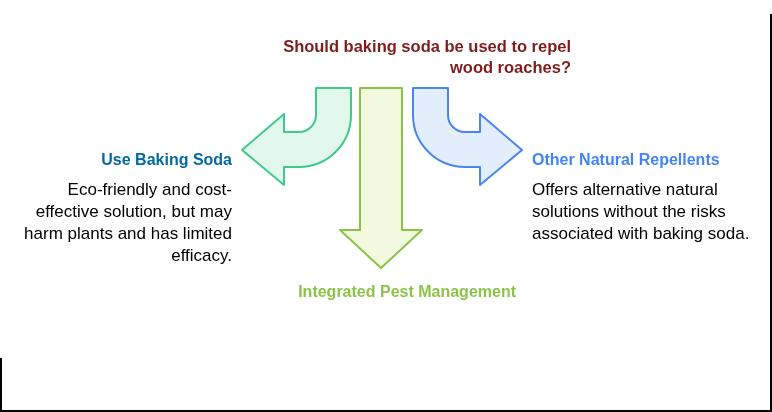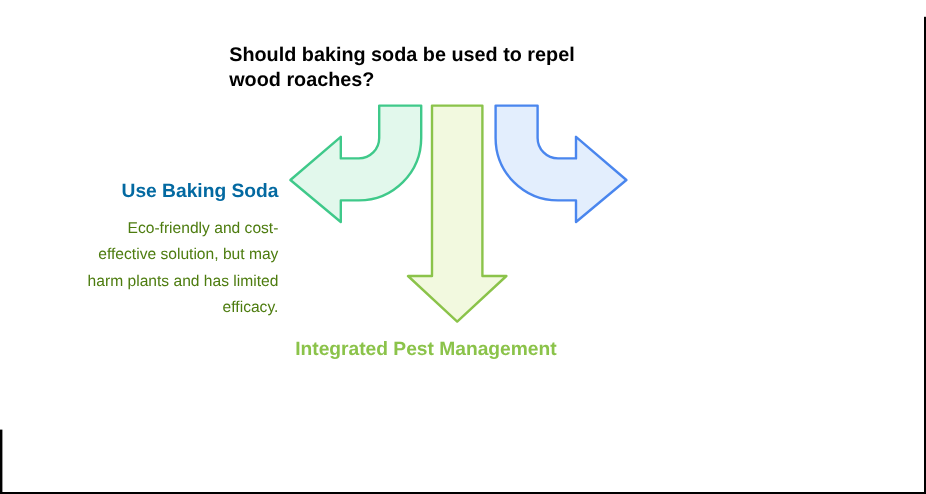--- a/index.html
+++ b/index.html
@@ -5,31 +5,31 @@
   html,body{margin:0;padding:0;background:#fff;}
   .canvas{
     position:relative;
     width:772px;height:412px;
     background:#ffffff;
     font-family:"Liberation Sans", sans-serif;
     overflow:hidden;
   }
   .title{
     position:absolute;left:191px;top:36px;width:380px;
-    text-align:left;
-    font-size:16.5px;font-weight:bold;color:#000000;
+    text-align:right;
+    font-size:16.5px;font-weight:bold;color:#7f1d1d;
     line-height:21px;white-space:pre-line;
   }
   .arrows{position:absolute;left:0;top:0;width:772px;height:412px;}
   .branch{position:absolute;}
   .branch .heading{font-size:16px;font-weight:bold;line-height:20px;margin-bottom:9px;}
-  .branch .body{font-size:13px;color:#4d7c0f;line-height:22px;white-space:pre-line;}
+  .branch .body{font-size:17px;color:#000000;line-height:22px;white-space:pre-line;}
   .branch.left{left:17px;top:150px;width:215px;text-align:right;}
   .branch.right{left:532px;top:150px;width:230px;text-align:left;}
-  .branch.bottom{left:246px;top:282px;width:270px;text-align:left;}
+  .branch.bottom{left:246px;top:282px;width:270px;text-align:right;}
   .heading.green{color:#0369a1;}
   .heading.blue{color:#4285f4;}
   .heading.lime{color:#8bc34a;}
   .frame{position:absolute;background:#000;}
   .frame.right{right:0;top:14px;bottom:0;width:2px;}
   .frame.bottom{left:0;right:0;bottom:0;height:2px;}
   .frame.leftstub{left:0;top:358px;bottom:0;width:2px;}
 </style>
 </head>
 <body>
@@ -46,20 +46,26 @@
   </svg>
 
   <div class="branch left">
     <div class="heading green">Use Baking Soda</div>
     <div class="body">Eco-friendly and cost-
 effective solution, but may
 harm plants and has limited
 efficacy.</div>
   </div>
 
+  <div class="branch right">
+    <div class="heading blue">Other Natural Repellents</div>
+    <div class="body">Offers alternative natural
+solutions without the risks
+associated with baking soda.</div>
+  </div>
 
   <div class="branch bottom">
     <div class="heading lime">Integrated Pest Management</div>
   </div>
 
   <div class="frame right"></div>
   <div class="frame bottom"></div>
   <div class="frame leftstub"></div>
 
 </div>

